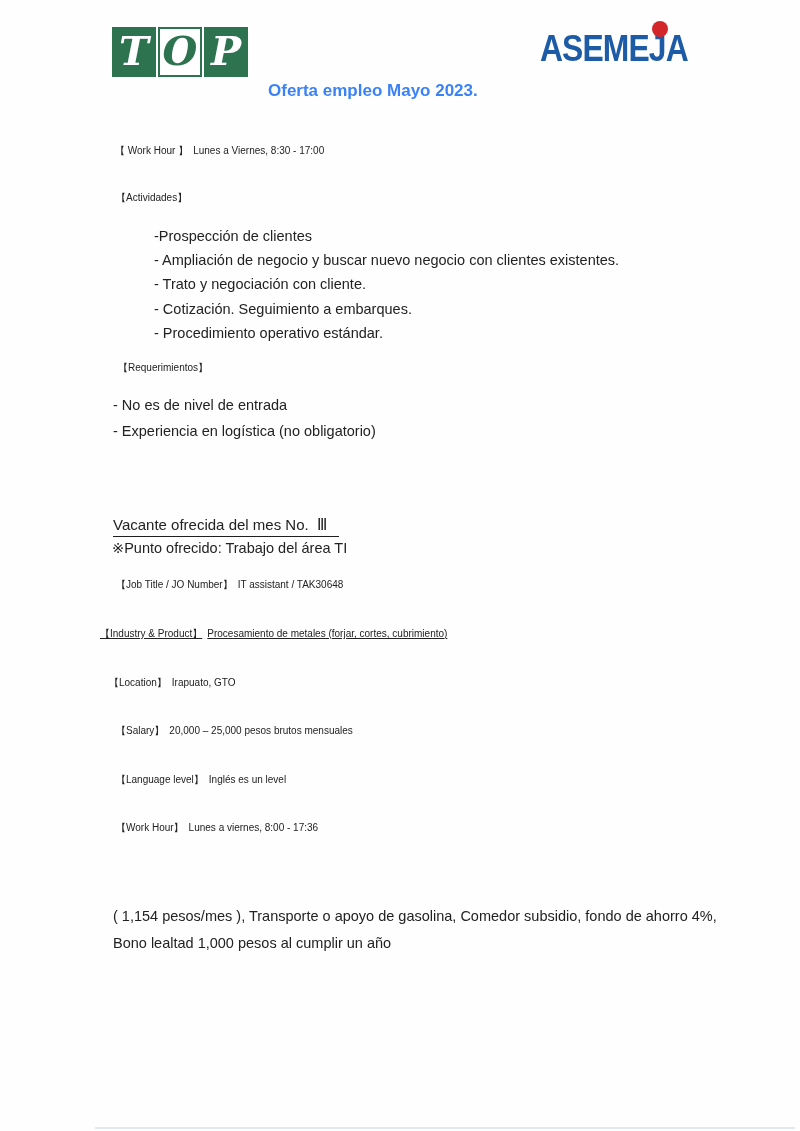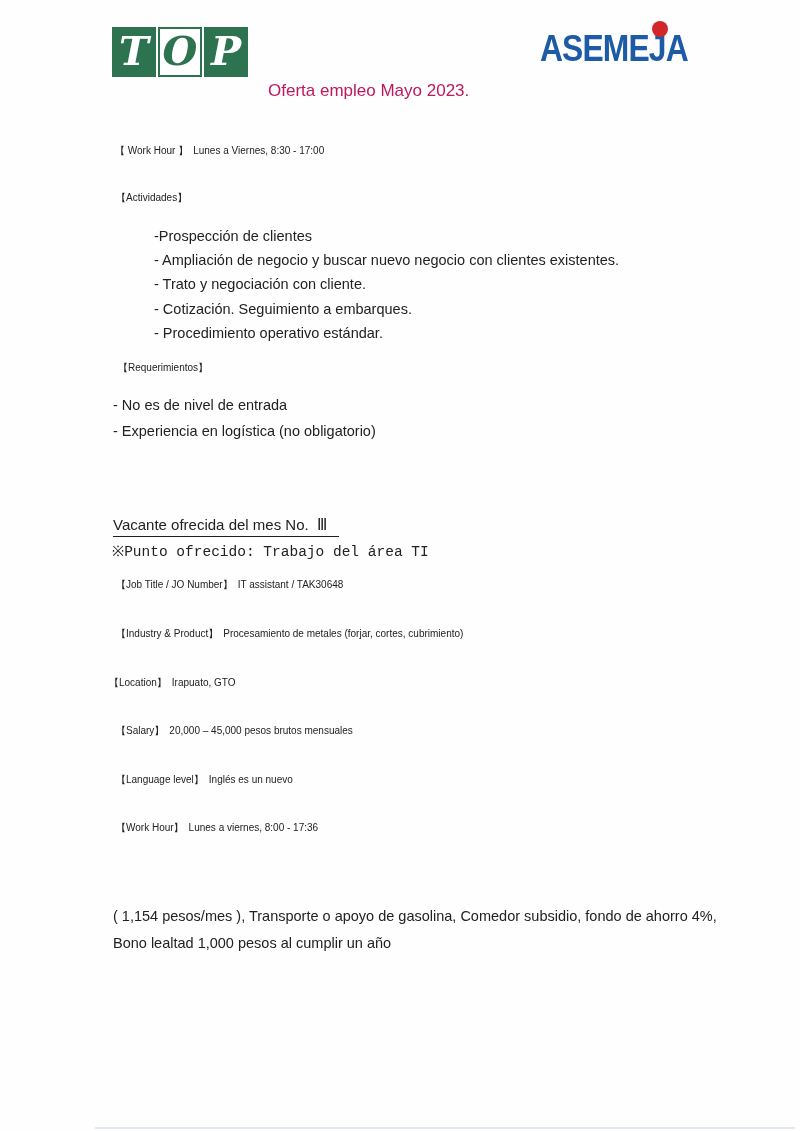--- a/index.html
+++ b/index.html
@@ -38,38 +38,38 @@
     white-space:nowrap;
   }
   .asemeja-dot{
     position:absolute;left:112px;top:-9px;
     width:16px;height:16px;border-radius:50%;
     background:#d3262b;
   }
 
   .doc-title{
     position:absolute;left:268px;top:81px;
-    font-size:17px;white-space:nowrap;color:#be185d;
+    font-size:17px;white-space:nowrap;color:#3b82f6;font-weight:bold;
   }
 
   
   .line{position:absolute;font-size:10px;line-height:19px;white-space:nowrap;}
   .label{white-space:nowrap;}
   .value{margin-left:5px;white-space:nowrap;}
 
   .act-list{position:absolute;left:113px;top:224px;font-size:14.5px;line-height:24.2px;margin-left:41px;}
   .req-list{position:absolute;left:113px;top:393px;font-size:14.5px;line-height:25.5px;}
 
   .vac-heading{position:absolute;left:113px;top:516px;font-size:15px;font-weight:400;white-space:nowrap;}
   .vac-heading .underlined{
     display:inline-block;
     border-bottom:1.6px solid #1f1f1f;
     padding:0 12px 2px 0;
   }
-  .vac-note{position:absolute;left:112px;top:540px;font-size:14.5px;white-space:nowrap;font-family:Liberation Mono, monospace;}
+  .vac-note{position:absolute;left:112px;top:540px;font-size:14.5px;white-space:nowrap;}
 
   .benefits-p2{
     position:absolute;left:113px;top:903px;
     font-size:14.5px;line-height:26.5px;white-space:nowrap;
   }
 
   .footer-rule{
     position:absolute;left:95px;top:1127px;
     width:700px;height:2px;background:#e3e9f1;
   }
@@ -121,34 +121,34 @@
 
   <div class="vac-heading">
     <span class="underlined">Vacante ofrecida del mes No.&nbsp; Ⅲ</span>
   </div>
   <div class="vac-note">※Punto ofrecido: Trabajo del área TI</div>
 
   <div class="line" style="left:116px;top:575px;">
     <span class="label">【Job Title / JO Number】</span><span class="value">IT assistant / TAK30648</span>
   </div>
 
-  <div class="line" style="left:116px;top:624px;">
+  <div class="line" style="left:100px;top:624px;text-decoration:underline;">
     <span class="label">【Industry &amp; Product】</span><span class="value">Procesamiento de metales (forjar, cortes, cubrimiento)</span>
   </div>
 
   <div class="line" style="left:109px;top:673px;">
     <span class="label">【Location】</span><span class="value">Irapuato, GTO</span>
   </div>
 
   <div class="line" style="left:116px;top:721px;">
-    <span class="label">【Salary】</span><span class="value">20,000 – 45,000 pesos brutos mensuales</span>
+    <span class="label">【Salary】</span><span class="value">20,000 – 25,000 pesos brutos mensuales</span>
   </div>
 
   <div class="line" style="left:116px;top:770px;">
-    <span class="label">【Language level】</span><span class="value">Inglés es un nuevo</span>
+    <span class="label">【Language level】</span><span class="value">Inglés es un level</span>
   </div>
 
   <div class="line" style="left:116px;top:818px;">
     <span class="label">【Work Hour】</span><span class="value">Lunes a viernes, 8:00 - 17:36</span>
   </div>
 
   <div class="benefits-p2">
     <div>( 1,154 pesos/mes ), Transporte o apoyo de gasolina, Comedor subsidio, fondo de ahorro 4%,</div>
     <div>Bono lealtad 1,000 pesos al cumplir un año</div>
   </div>

